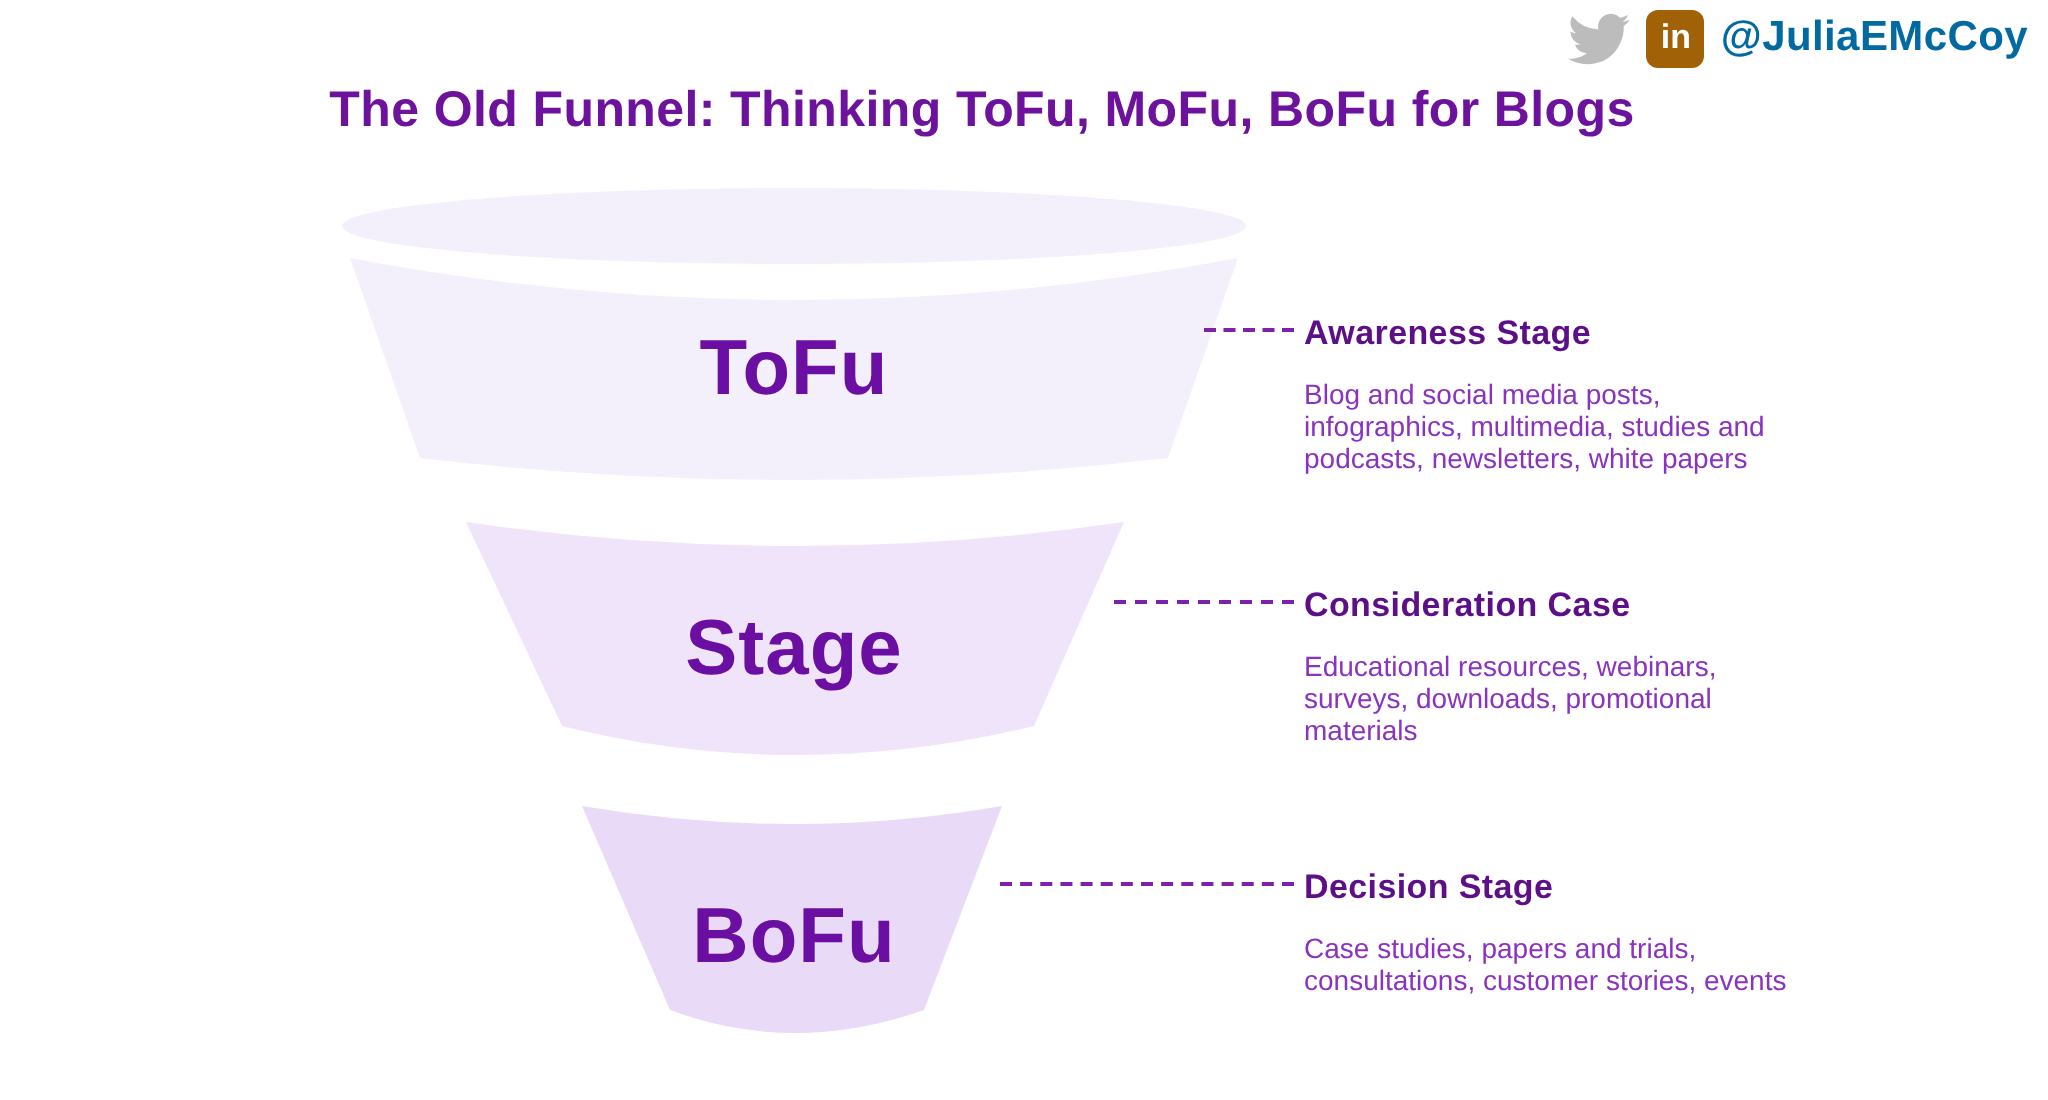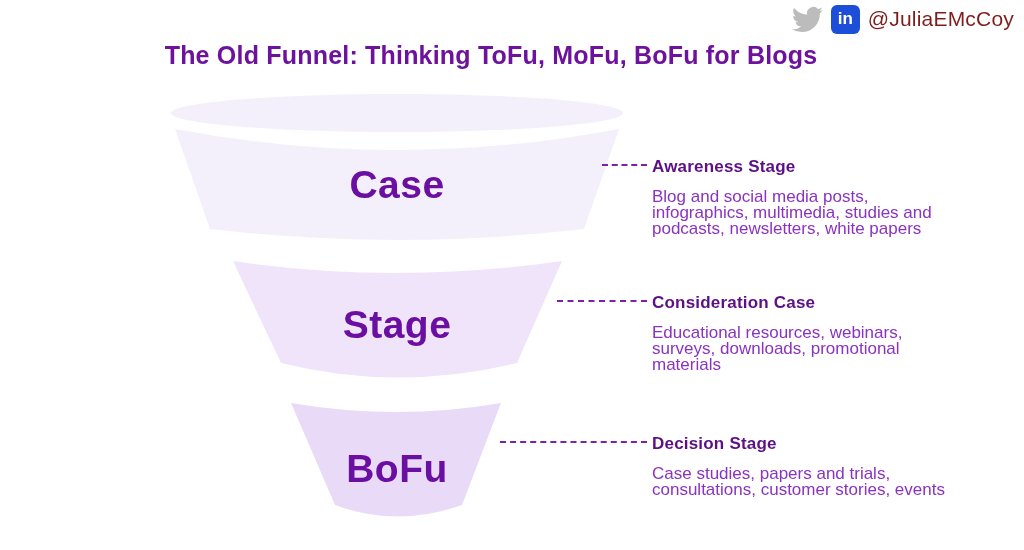--- a/index.html
+++ b/index.html
@@ -18,32 +18,32 @@
     top: 2px;
     right: 10px;
     display: flex;
     align-items: center;
     gap: 8px;
     height: 34px;
   }
   .twitter-icon svg { display: block; width: 31px; height: 31px; }
   .linkedin-icon {
     width: 29px; height: 29px;
-    background: #1d4ed8;
+    background: #a16207;
     border-radius: 6px;
     color: #ffffff;
     font-weight: 700;
     font-size: 17px;
     display: flex; align-items: center; justify-content: center;
     padding-bottom: 1px; box-sizing: border-box;
   }
   .handle {
-    color: #7f1d1d;
+    color: #0369a1;
     font-size: 21px;
-    font-weight: 400;
+    font-weight: 700;
     letter-spacing: 0.2px;
   }
 
   
   .page-title {
     position: absolute;
     left: 108px;
     top: 41px;
     width: 766px;
     margin: 0;
@@ -78,21 +78,21 @@
   .stage-title {
     margin: 0;
     font-size: 17px;
     font-weight: 700;
     color: #5c0f87;
     line-height: 20px;
     letter-spacing: 0.2px;
   }
   .stage-desc {
     margin: 12px 0 0 0;
-    font-size: 17px;
+    font-size: 14px;
     line-height: 16px;
     color: #8a33c0;
   }
   .stage-desc .dline { display: block; white-space: nowrap; }
   .dash {
     position: absolute;
     top: 7px;
     border-top: 2.5px dashed #7d22a8;
   }
   .stage-1 .dash { width: 45px;  left: -50px; }
@@ -116,21 +116,21 @@
 
   <h1 class="page-title">The Old Funnel: Thinking ToFu, MoFu, BoFu for Blogs</h1>
 
   <svg class="funnel-svg" width="1024" height="550" viewBox="0 0 1024 550" xmlns="http://www.w3.org/2000/svg">
     <ellipse cx="397" cy="113" rx="226" ry="19" fill="#f4f0fb"></ellipse>
     <path d="M 175 129 Q 397 171 619 129 L 584 229 Q 397 251 210 229 Z" fill="#f4f0fb"></path>
     <path d="M 233 261 Q 397 285 562 261 L 517 363 Q 397 392 281 363 Z" fill="#f0e4fa"></path>
     <path d="M 291 403 Q 397 421 501 403 L 462 505 Q 397 528 335 505 Z" fill="#e9dbf7"></path>
   </svg>
 
-  <div class="funnel-label label-tofu">Case</div>
+  <div class="funnel-label label-tofu">ToFu</div>
   <div class="funnel-label label-mofu">Stage</div>
   <div class="funnel-label label-bofu">BoFu</div>
 
   <div class="stage stage-1">
     <span class="dash"></span>
     <h2 class="stage-title">Awareness Stage</h2>
     <p class="stage-desc">
       <span class="dline">Blog and social media posts,</span>
       <span class="dline">infographics, multimedia, studies and</span>
       <span class="dline">podcasts, newsletters, white papers</span>

